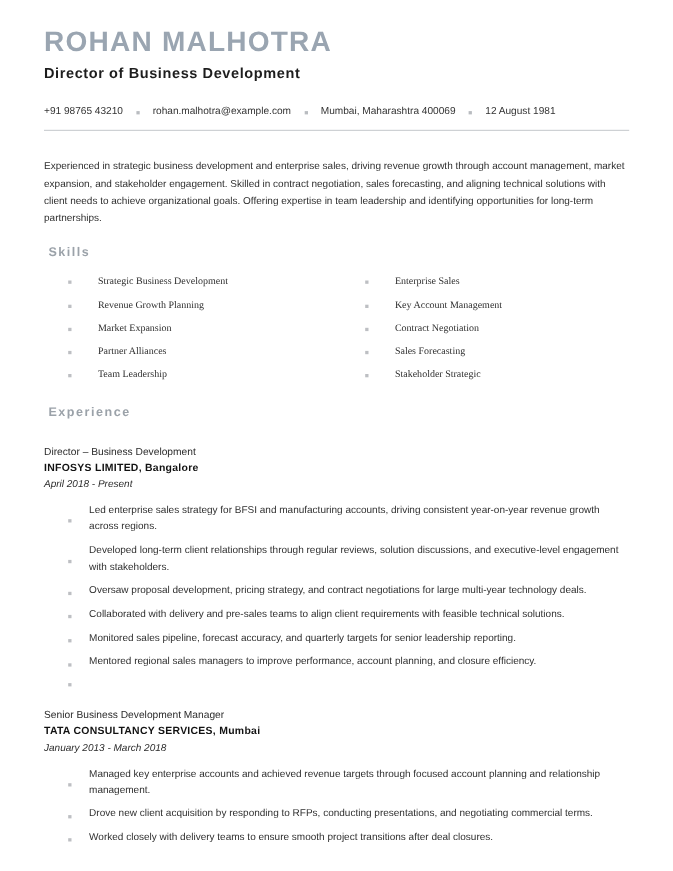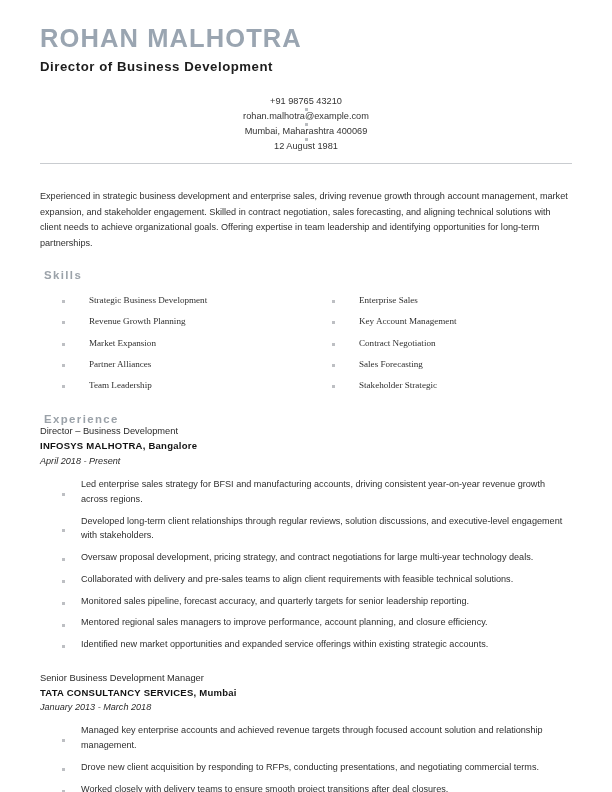--- a/index.html
+++ b/index.html
@@ -43,21 +43,20 @@
 
   
   .contact {
     margin-top: 21px;
     font-size: 9.2px;
     color: #333333;
     display: flex;
     align-items: center;
     flex-wrap: nowrap;
     line-height: 1.3;
-    flex-direction: column;
   }
   .contact-item { white-space: nowrap; }
   .contact-sep {
     display: inline-block;
     width: 3px;
     height: 3px;
     background: #b9bcc0;
     margin: 0 12px;
     flex: none;
   }
@@ -108,21 +107,21 @@
   .marker {
     flex: none;
     width: 3px;
     height: 3px;
     background: #bdbfc3;
     margin-top: 5px;
     margin-right: 24px;
   }
 
   
-  .exp-block { margin-top: 0; }
+  .exp-block { margin-top: 24px; }
   .exp-block.second { margin-top: 13px; }
   .exp-role {
     font-size: 9.3px;
     color: #2b2b2b;
     line-height: 1.5;
   }
   .exp-company {
     font-size: 9.5px;
     font-weight: bold;
     color: #121212;
@@ -213,21 +212,21 @@
     <div class="skill-item">
       <span class="marker"></span>
       <span>Stakeholder Strategic</span>
     </div>
   </div>
 
   <div class="section-heading">Experience</div>
 
   <div class="exp-block">
     <div class="exp-role">Director – Business Development</div>
-    <div class="exp-company">INFOSYS MALHOTRA,  Bangalore</div>
+    <div class="exp-company">INFOSYS LIMITED,  Bangalore</div>
     <div class="exp-dates">April 2018 - Present</div>
     <div class="exp-bullets">
       <div class="exp-bullet">
         <span class="marker"></span>
         <span class="btext">Led enterprise sales strategy for BFSI and manufacturing accounts, driving consistent year-on-year revenue growth across regions.</span>
       </div>
       <div class="exp-bullet">
         <span class="marker"></span>
         <span class="btext">Developed long-term client relationships through regular reviews, solution discussions, and executive-level engagement with stakeholders.</span>
       </div>
@@ -242,33 +241,32 @@
       <div class="exp-bullet">
         <span class="marker"></span>
         <span class="btext">Monitored sales pipeline, forecast accuracy, and quarterly targets for senior leadership reporting.</span>
       </div>
       <div class="exp-bullet">
         <span class="marker"></span>
         <span class="btext">Mentored regional sales managers to improve performance, account planning, and closure efficiency.</span>
       </div>
       <div class="exp-bullet">
         <span class="marker"></span>
-        <span class="btext">Identified new market opportunities and expanded service offerings within existing strategic accounts.</span>
       </div>
     </div>
   </div>
 
   <div class="exp-block second">
     <div class="exp-role">Senior Business Development Manager</div>
     <div class="exp-company">TATA CONSULTANCY SERVICES,  Mumbai</div>
     <div class="exp-dates">January 2013 - March 2018</div>
     <div class="exp-bullets">
       <div class="exp-bullet">
         <span class="marker"></span>
-        <span class="btext">Managed key enterprise accounts and achieved revenue targets through focused account solution and relationship management.</span>
+        <span class="btext">Managed key enterprise accounts and achieved revenue targets through focused account planning and relationship management.</span>
       </div>
       <div class="exp-bullet">
         <span class="marker"></span>
         <span class="btext">Drove new client acquisition by responding to RFPs, conducting presentations, and negotiating commercial terms.</span>
       </div>
       <div class="exp-bullet">
         <span class="marker"></span>
         <span class="btext">Worked closely with delivery teams to ensure smooth project transitions after deal closures.</span>
       </div>
     </div>

